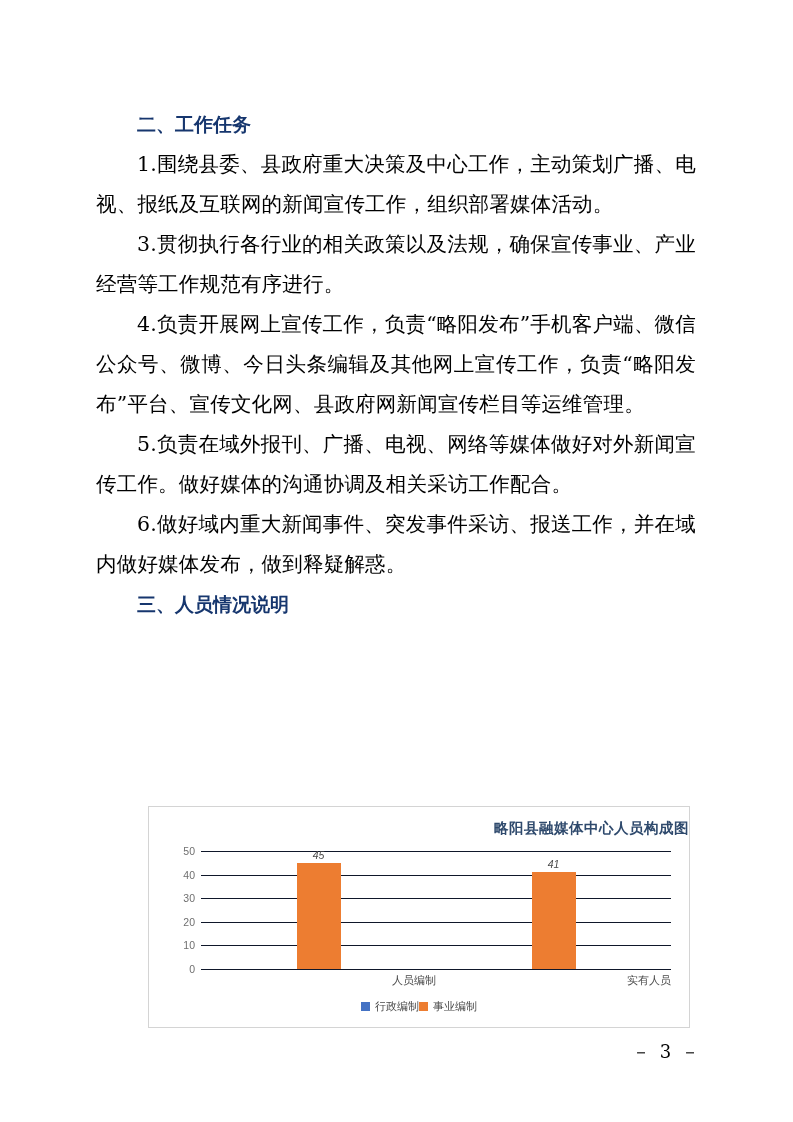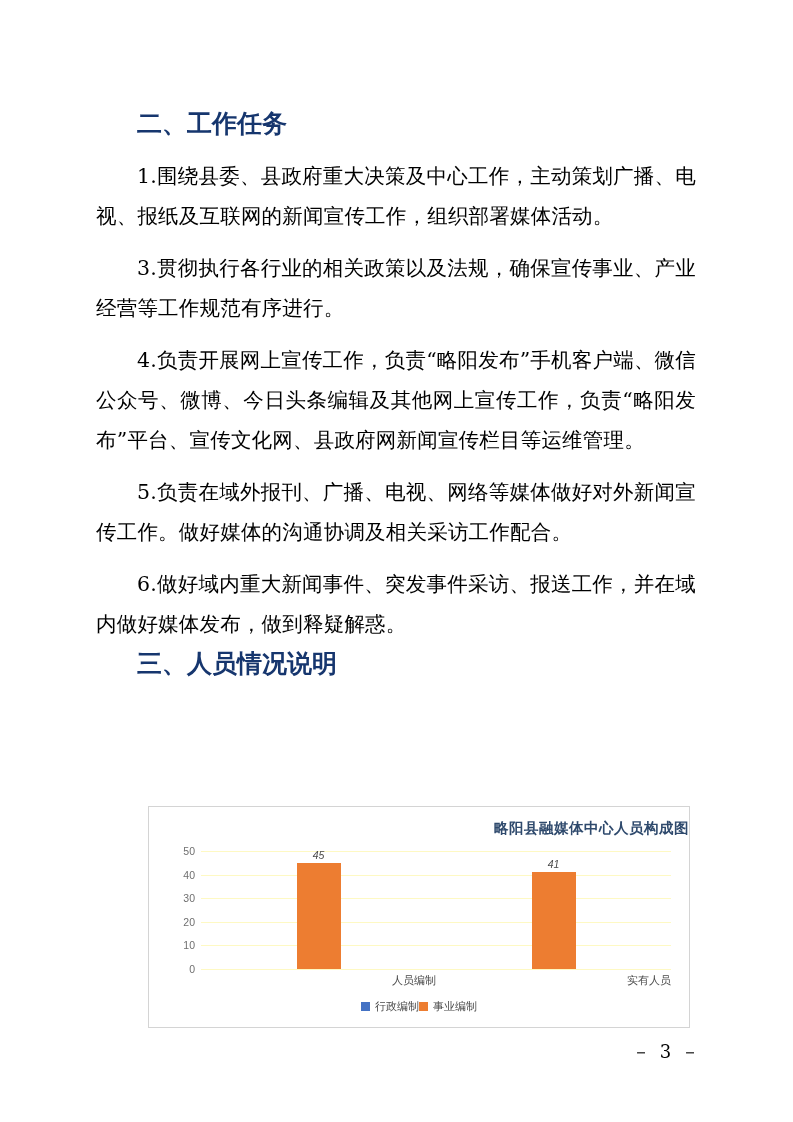--- a/index.html
+++ b/index.html
@@ -25,24 +25,23 @@
   .para {
     font-size: 20.5px;
     line-height: 40px;
     letter-spacing: 0.2px;
     margin: 0 0 0 0;
     text-align: justify;
     text-justify: inter-ideograph;
   }
   .indent {
     text-indent: 41px;
-    margin-top: 12px;
   }
   .heading {
-    font-size: 25px;
+    font-size: 19px;
     line-height: 40px;
     font-weight: bold;
     text-indent: 41px;
     margin: 0;
     color: #16366e;
   }
   .chart-box {
     position: absolute;
     left: 148px;
     top: 806px;
@@ -66,21 +65,21 @@
     left: 52px;
     top: 44px;
     right: 18px;
     height: 118px;
   }
   .grid-line {
     position: absolute;
     left: 0;
     right: 0;
     height: 1px;
-    background: #fef9c3;
+    background: #0f172a;
   }
   .axis-label {
     position: absolute;
     right: 100%;
     margin-right: 6px;
     transform: translateY(-50%);
     font-size: 10.5px;
     color: #6f6f6f;
     white-space: nowrap;
   }

